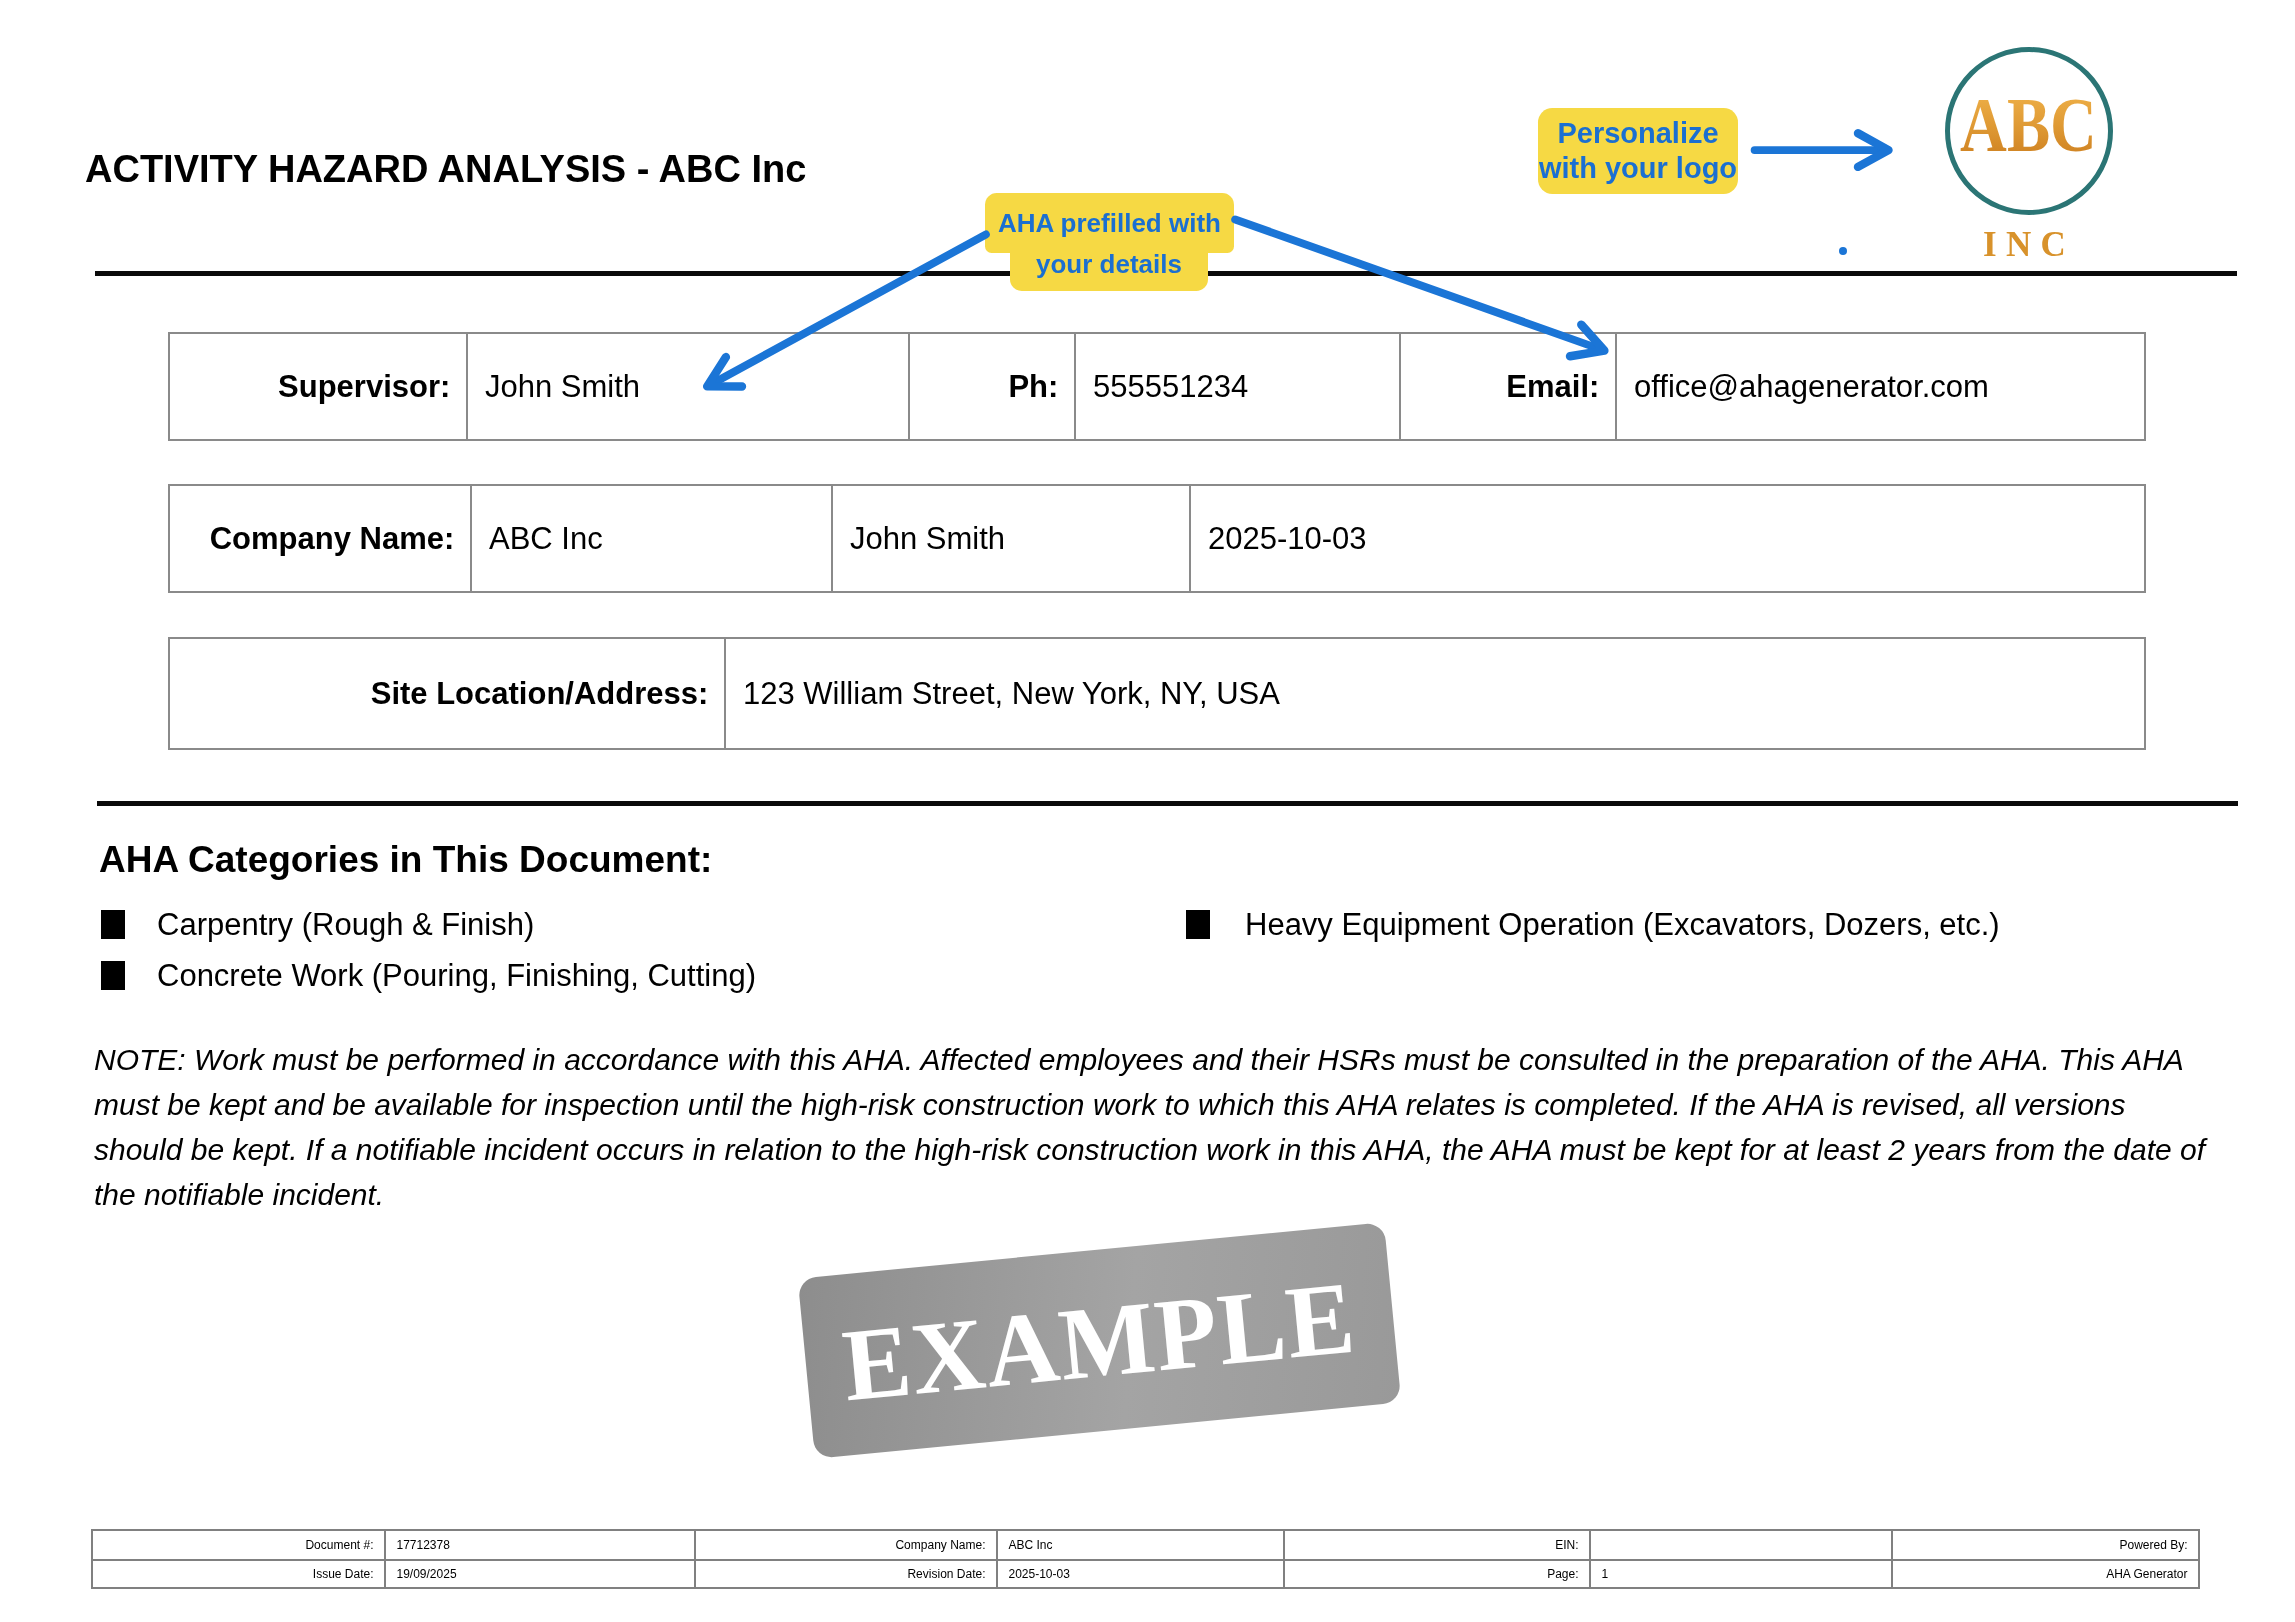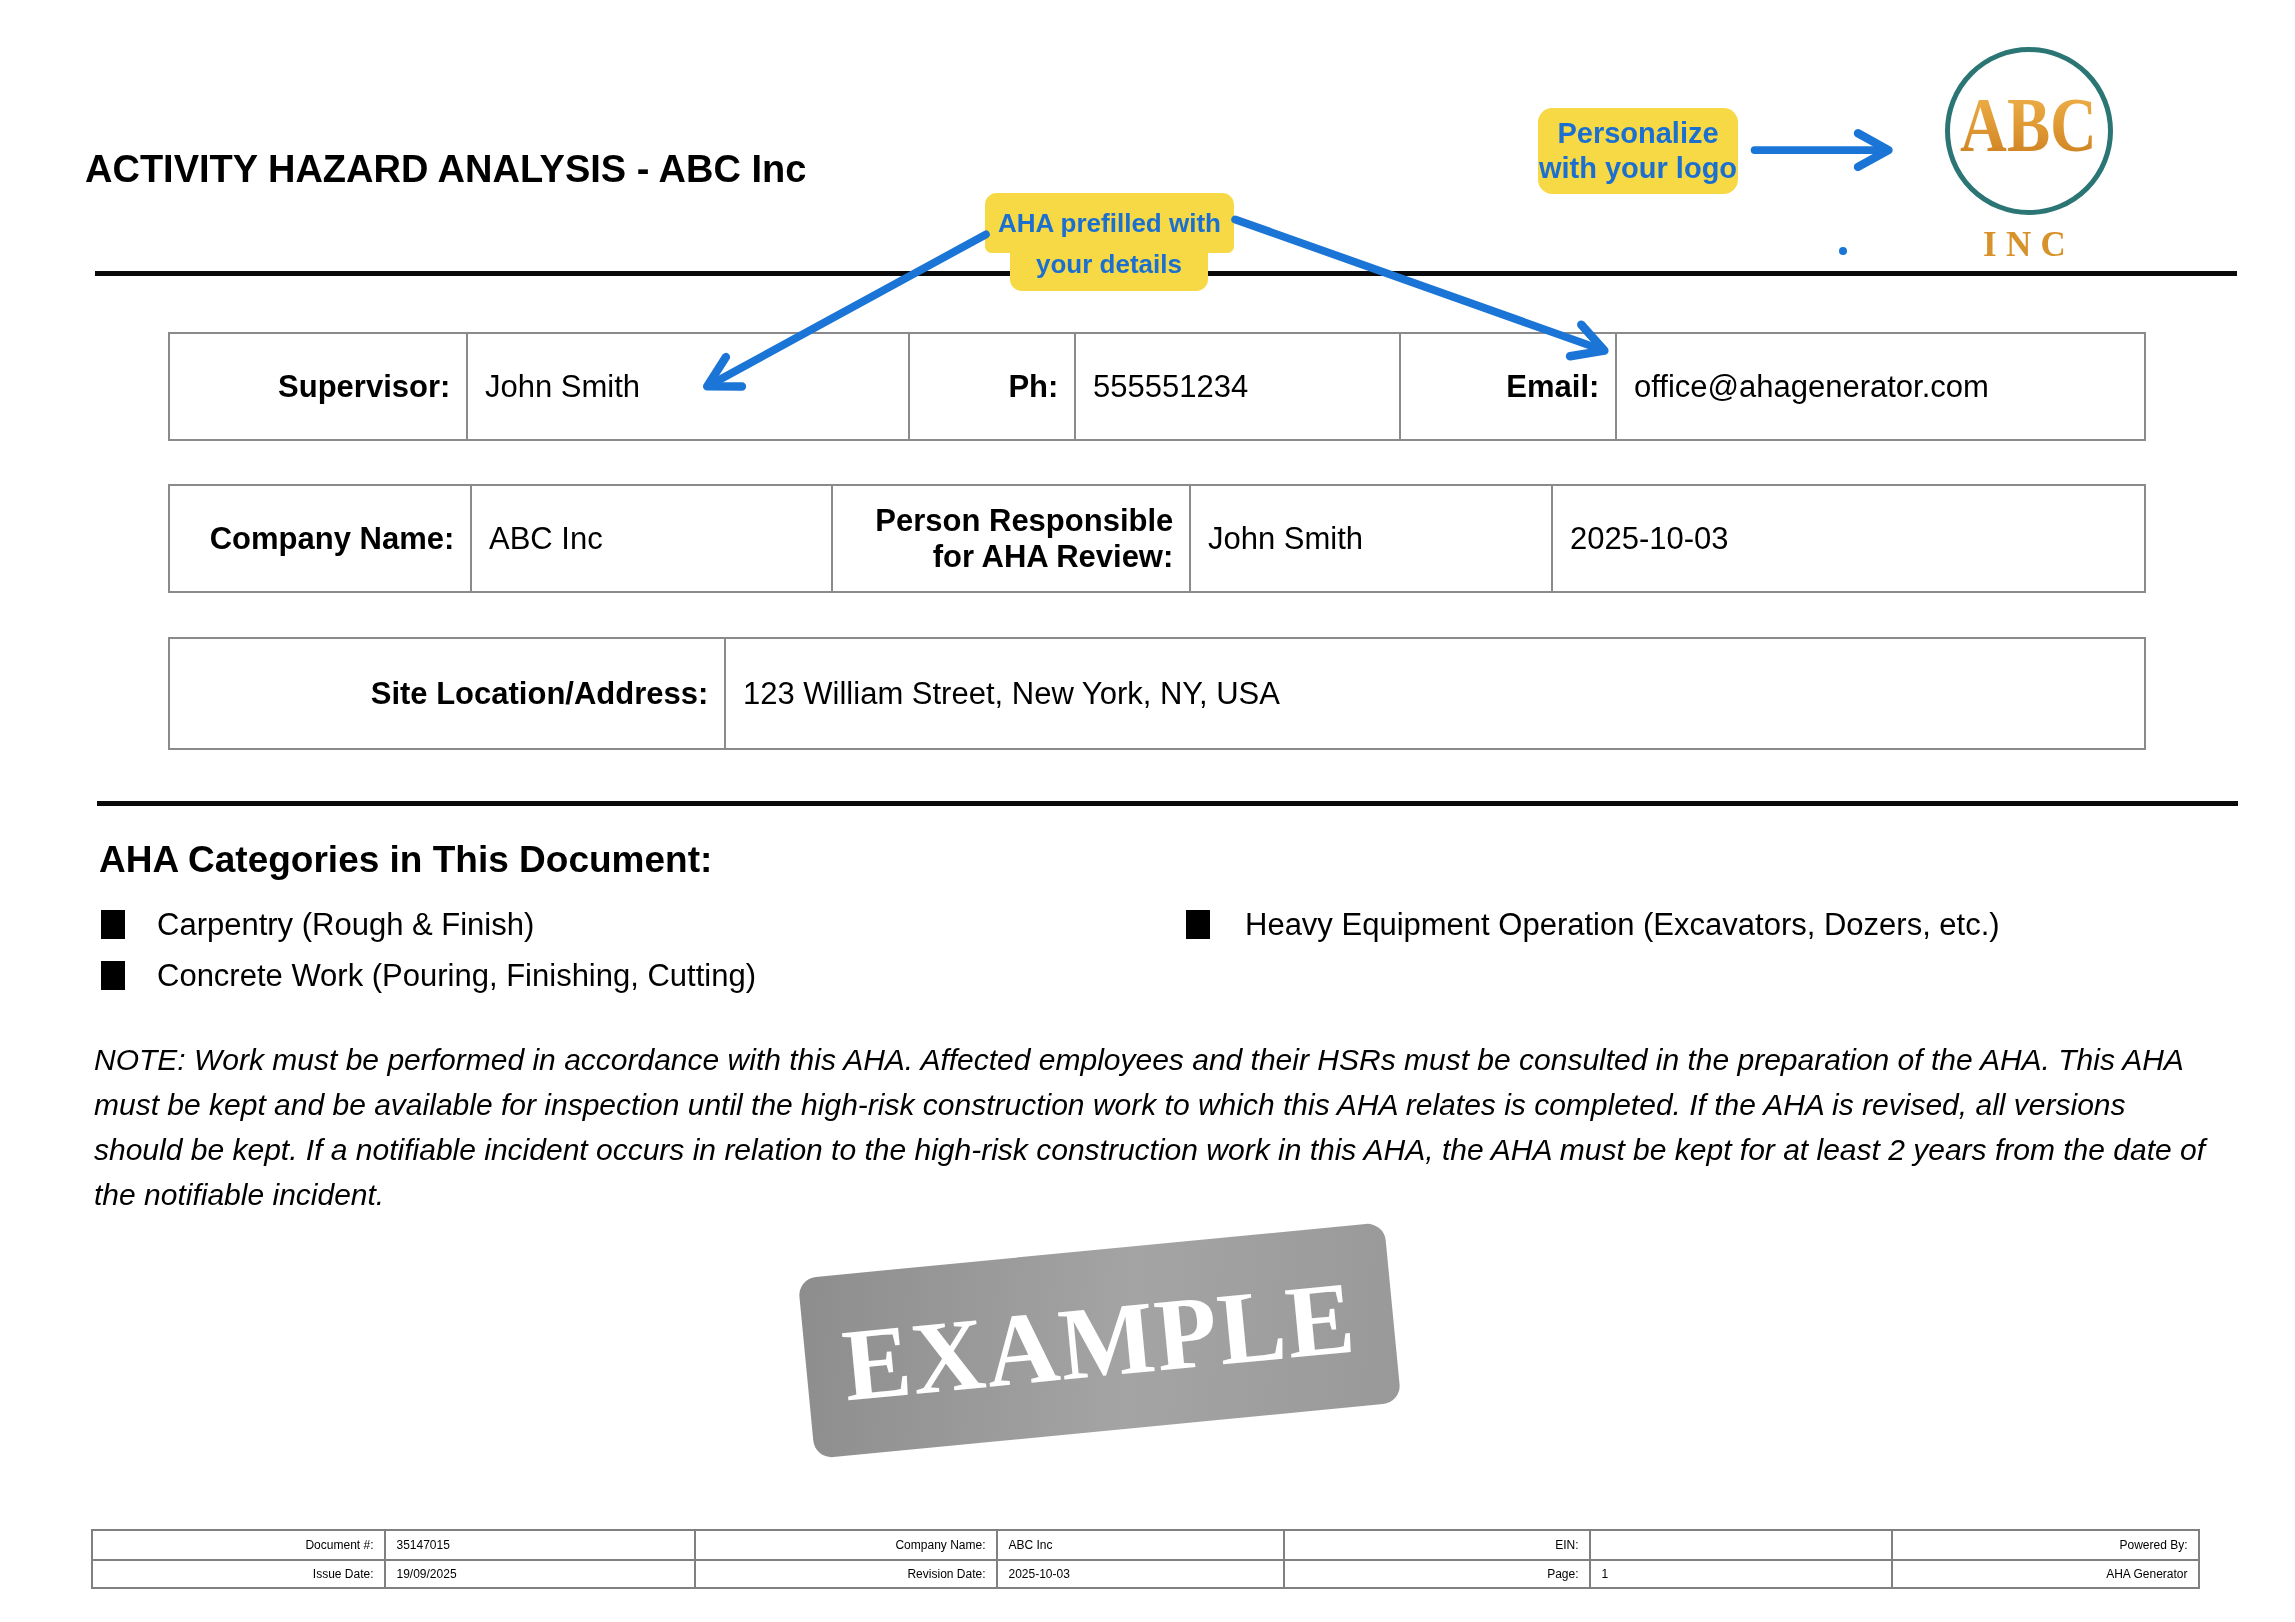--- a/index.html
+++ b/index.html
@@ -97,21 +97,20 @@
     <div class="cell val">John Smith</div>
     <div class="cell lbl">Ph:</div>
     <div class="cell val">555551234</div>
     <div class="cell lbl">Email:</div>
     <div class="cell val">office@ahagenerator.com</div>
   </div>
 
   <div class="abs itable" id="table-company">
     <div class="cell lbl">Company Name:</div>
     <div class="cell val">ABC Inc</div>
-    <div class="cell lbl">Person Responsible for AHA Review:</div>
     <div class="cell val">John Smith</div>
     <div class="cell val">2025-10-03</div>
   </div>
 
   <div class="abs itable" id="table-site">
     <div class="cell lbl">Site Location/Address:</div>
     <div class="cell val">123 William Street, New York, NY, USA</div>
   </div>
 
   <div class="abs hrule" id="rule2"></div>
@@ -128,21 +127,21 @@
   <div class="abs cat-text" style="left:1245px;top:908px;">Heavy Equipment Operation (Excavators, Dozers, etc.)</div>
 
   <div class="abs" id="note-text">NOTE: Work must be performed in accordance with this AHA. Affected employees and their HSRs must be consulted in the preparation of the AHA. This AHA must be kept and be available for inspection until the high-risk construction work to which this AHA relates is completed. If the AHA is revised, all versions should be kept. If a notifiable incident occurs in relation to the high-risk construction work in this AHA, the AHA must be kept for at least 2 years from the date of the notifiable incident.</div>
 
   <div class="abs" id="stamp">
     <div id="stamp-text">EXAMPLE</div>
   </div>
 
   <div class="abs" id="footer-table">
     <div class="fcell r">Document #:</div>
-    <div class="fcell bl">35147015</div>
+    <div class="fcell bl">17712378</div>
     <div class="fcell r bl">Company Name:</div>
     <div class="fcell bl">ABC Inc</div>
     <div class="fcell r bl">EIN:</div>
     <div class="fcell bl"></div>
     <div class="fcell r bl">Powered By:</div>
 
     <div class="fcell r bt">Issue Date:</div>
     <div class="fcell bl bt">19/09/2025</div>
     <div class="fcell r bl bt">Revision Date:</div>
     <div class="fcell bl bt">2025-10-03</div>

